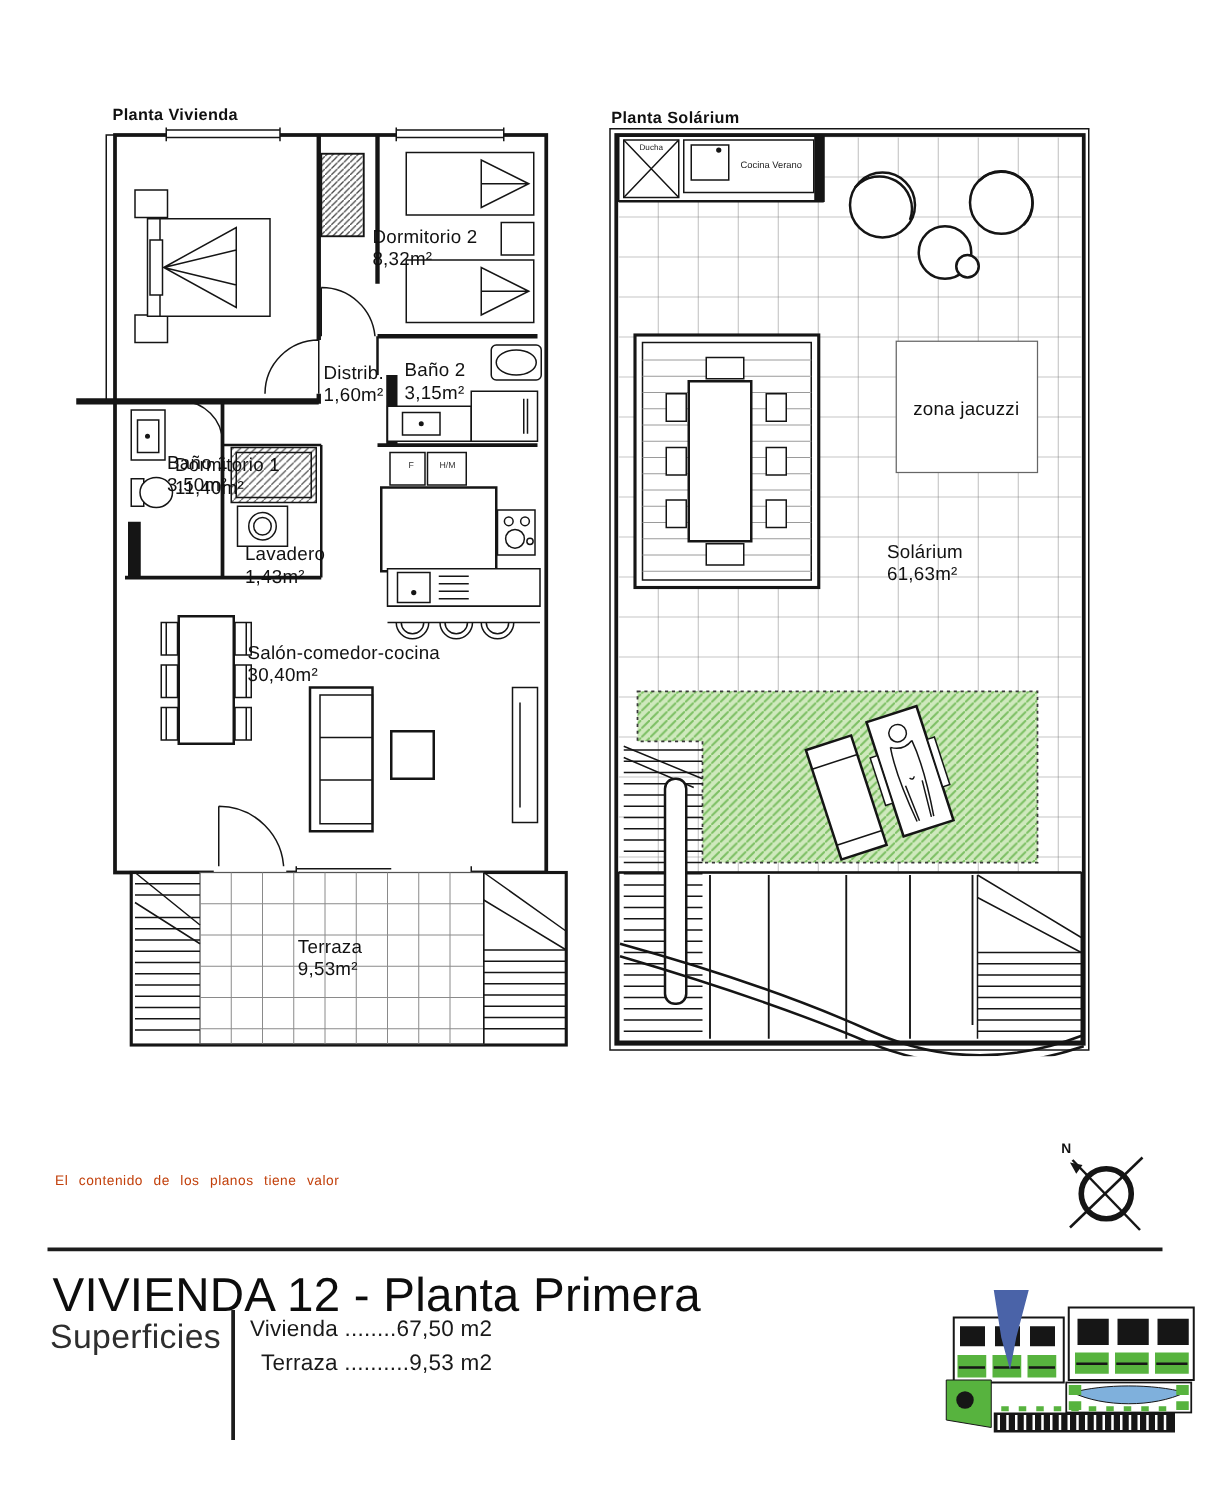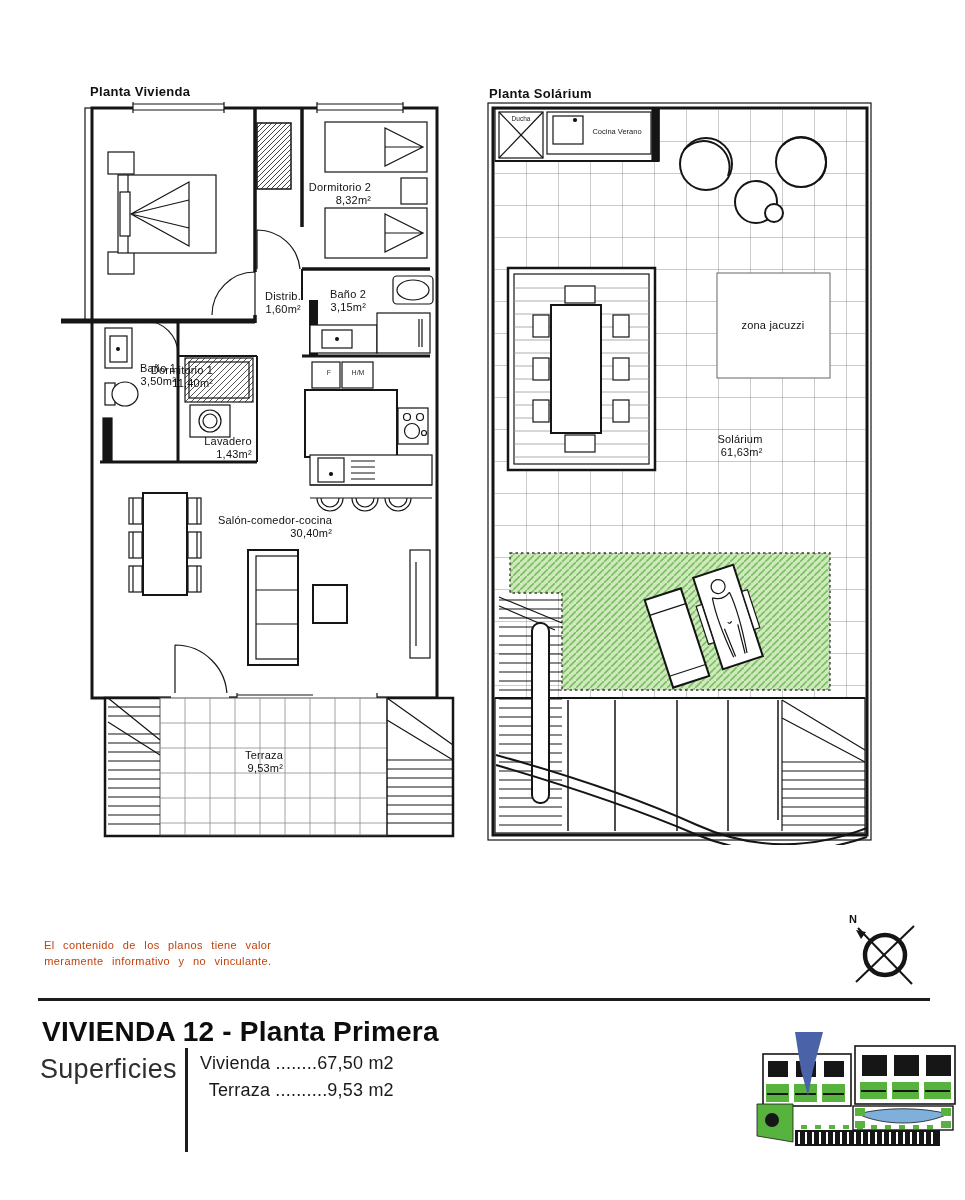--- a/index.html
+++ b/index.html
@@ -1,26 +1,26 @@
 <!DOCTYPE html>
 <html><head>
 <meta charset="utf-8">
 <style>
   html,body{margin:0;padding:0;background:#fff;}
   .page{position:relative;width:965px;height:1200px;background:#fff;overflow:hidden;
         font-family:"Liberation Sans",sans-serif;color:#161616;}
   .abs{position:absolute;}
   .plan-title{font-size:13px;font-weight:bold;letter-spacing:.3px;color:#111;}
-  .room-label{font-size:11px;line-height:1.18;text-align:right;color:#111;transform:translateX(-50%);letter-spacing:.2px;}
+  .room-label{font-size:15px;line-height:1.18;text-align:left;color:#111;transform:translateX(-50%);letter-spacing:.2px;}
   .room-label .nm,.room-label .ar{display:block;}
   .tiny-label{font-size:6.5px;text-align:center;color:#222;transform:translateX(-50%);}
   .appl-label{font-size:7px;color:#333;text-align:center;}
   .disclaimer{font-size:11px;color:#c2410c;word-spacing:5px;letter-spacing:.4px;line-height:1.45;text-align:right;}
   .sep-line{background:#1c1c1c;height:3px;}
-  .f-title{font-size:28px;font-weight:bold;letter-spacing:.2px;color:#0d0d0d;}
+  .f-title{font-size:38px;font-weight:normal;letter-spacing:.2px;color:#0d0d0d;}
   .f-superf{font-size:27px;color:#2e2e2e;letter-spacing:.3px;}
   .f-divider{width:3px;background:#1c1c1c;}
   .f-row{font-size:18px;color:#1a1a1a;line-height:1.52;letter-spacing:.2px;text-align:right;}
   .f-total{font-size:23px;font-weight:bold;margin-top:4px;letter-spacing:.3px;}
   .f-total .gap{display:inline-block;width:26px;}
   .compass-n{font-size:11px;font-weight:bold;color:#111;}
   svg .w2{stroke:#151515;stroke-width:2;fill:none;}
   svg .t{stroke:#151515;stroke-width:1.2;fill:none;}
   svg .tw{stroke:#151515;stroke-width:1.2;fill:#fff;}
   svg .fw{fill:#fff;stroke:#151515;stroke-width:2;}
@@ -309,21 +309,20 @@
   <div class="abs tiny-label" style="left:521px;top:115px">Ducha</div>
   <div class="abs tiny-label" style="left:617px;top:127px;font-size:7.5px">Cocina Verano</div>
   <div class="abs room-label" style="left:773px;top:319px">zona jacuzzi</div>
   <div class="abs room-label" style="left:740px;top:433px">
     <span class="nm">Solárium</span>
     <span class="ar">61,63m²</span>
   </div>
 
   <div class="abs disclaimer" style="left:44px;top:938px">
     <div>El contenido de los planos tiene valor</div>
-    <div>meramente informativo y no vinculante.</div>
   </div>
 
   <svg class="abs" style="left:840px;top:903px" width="100" height="95" viewBox="0 0 100 95">
     <line x1="16" y1="79" x2="74" y2="23" stroke="#151515" stroke-width="2"></line>
     <line x1="18" y1="25" x2="72" y2="81" stroke="#151515" stroke-width="2"></line>
     <circle cx="45" cy="52" r="20" fill="none" stroke="#151515" stroke-width="4.5"></circle>
     <polygon points="16,27 26,29 21,36" fill="#151515"></polygon>
   </svg>
   <div class="abs compass-n" style="left:849px;top:913px">N</div>
 

